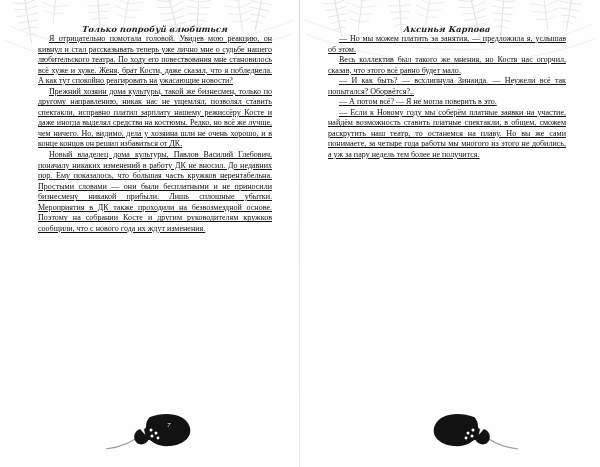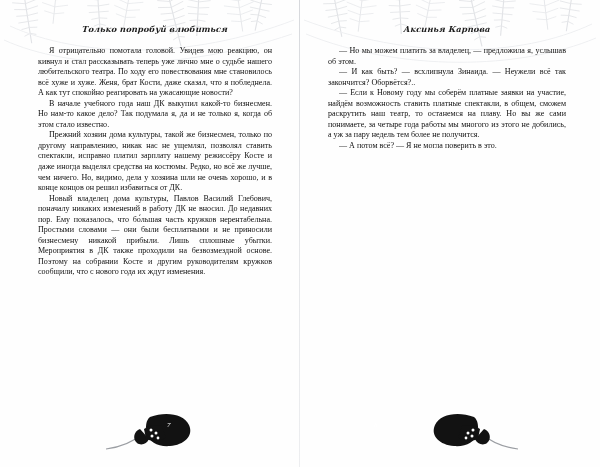--- a/index.html
+++ b/index.html
@@ -57,29 +57,29 @@
     font-family:"DejaVu Serif", serif;
     font-size:8.2px;
     letter-spacing:.15px;
     color:#1b1b1b;
     font-weight:600;
     transform:skewX(-4deg);
     white-space:nowrap;
   }
 
   .body-text{
-    margin-top:12px;
     font-family:"Liberation Serif", serif;
     font-size:8.05px;
     line-height:10.55px;
     color:#101010;
     text-align:justify;
     text-justify:inter-word;
     -webkit-hyphens:manual;
     hyphens:manual;
+    text-decoration:underline;
   }
   .body-text p{
     margin:0;
     text-indent:11px;
   }
 
   
   .folio{
     position:absolute;
     bottom:14px;
@@ -174,21 +174,20 @@
       </g>
     </svg>
   </div>
 
   <div class="page page-left">
     <div class="page-inner">
       <div class="running-head">Только попробуй влюбиться</div>
 
       <div class="body-text">
         <p>Я отрицательно помотала головой. Увидев мою реакцию, он кивнул и стал рассказывать теперь уже лично мне о судьбе нашего любительского театра. По ходу его повествования мне становилось всё хуже и хуже. Женя, брат Кости, даже сказал, что я побледнела. А как тут спокойно реагировать на ужасающие новости?</p>
-        <p>В начале учебного года наш ДК выкупил какой-то бизнесмен. Но нам-то какое дело? Так подумала я, да и не только я, когда об этом стало известно.</p>
         <p>Прежний хозяин дома культуры, такой же бизнесмен, только по другому направлению, никак нас не ущемлял, позволял ставить спектакли, исправно платил зарплату нашему режиссёру Косте и даже иногда выделял средства на костюмы. Редко, но всё же лучше, чем ничего. Но, видимо, дела у хозяина шли не очень хорошо, и в конце концов он решил избавиться от ДК.</p>
         <p>Новый владелец дома культуры, Павлов Василий Глебович, поначалу никаких изменений в работу ДК не вносил. До недавних пор. Ему показалось, что бо́льшая часть кружков нерентабельна. Простыми словами — они были бесплатными и не приносили бизнесмену никакой прибыли. Лишь сплошные убытки. Мероприятия в ДК также проходили на безвозмездной основе. Поэтому на собрании Косте и другим руководителям кружков сообщили, что с нового года их ждут изменения.</p>
       </div>
     </div>
 
     <div class="folio folio-left">
       <svg width="120" height="50" viewBox="0 0 120 50" xmlns="http://www.w3.org/2000/svg">
 
         <path d="M2 46 C 18 44, 30 38, 38 31" fill="none" stroke="#9b9ea3" stroke-width="1.1"></path>
 
@@ -205,24 +204,25 @@
       </svg>
       <span class="folio-num" style="left:167px;top:18px;">7</span>
     </div>
   </div>
 
   <div class="page page-right">
     <div class="page-inner">
       <div class="running-head">Аксинья Карпова</div>
 
       <div class="body-text">
-        <p>— Но мы можем платить за владелец, — предложила я, услышав об этом.</p>
-        <p>— И как быть? — всхлипнула Зинаида. — Неужели всё так закончится? Оборвётся?..</p>
+        <p>— Но мы можем платить за занятия, — предложила я, услышав об этом.</p>
+        <p>Весь коллектив был такого же мнения, но Костя нас огорчил, сказав, что этого всё равно будет мало.</p>
+        <p>— И как быть? — всхлипнула Зинаида. — Неужели всё так попытался? Оборвётся?..</p>
+        <p>— А потом всё? — Я не могла поверить в это.</p>
         <p>— Если к Новому году мы соберём платные заявки на участие, найдём возможность ставить платные спектакли, в общем, сможем раскрутить наш театр, то останемся на плаву. Но вы же сами понимаете, за четыре года работы мы многого из этого не добились, а уж за пару недель тем более не получится.</p>
-        <p>— А потом всё? — Я не могла поверить в это.</p>
       </div>
     </div>
 
     <div class="folio folio-right">
       <svg width="120" height="50" viewBox="0 0 120 50" xmlns="http://www.w3.org/2000/svg" style="transform:scaleX(-1);">
         <path d="M2 46 C 18 44, 30 38, 38 31" fill="none" stroke="#9b9ea3" stroke-width="1.1"></path>
         <path d="M36 26 C 30 28, 28 36, 33 40 C 37 43, 43 41, 45 36 Z" fill="#121212"></path>
         <path d="M46 14 C 62 8, 80 11, 85 22 C 90 33, 80 42, 66 43 C 54 44, 45 39, 43 31 C 41 24, 42 17, 46 14 Z" fill="#121212"></path>
         <path d="M40 26 C 46 22, 53 21, 58 23 L 62 35 C 56 38, 48 39, 42 36 Z" fill="#121212"></path>
         <circle cx="47" cy="27" r="1.5" fill="#ffffff"></circle>

